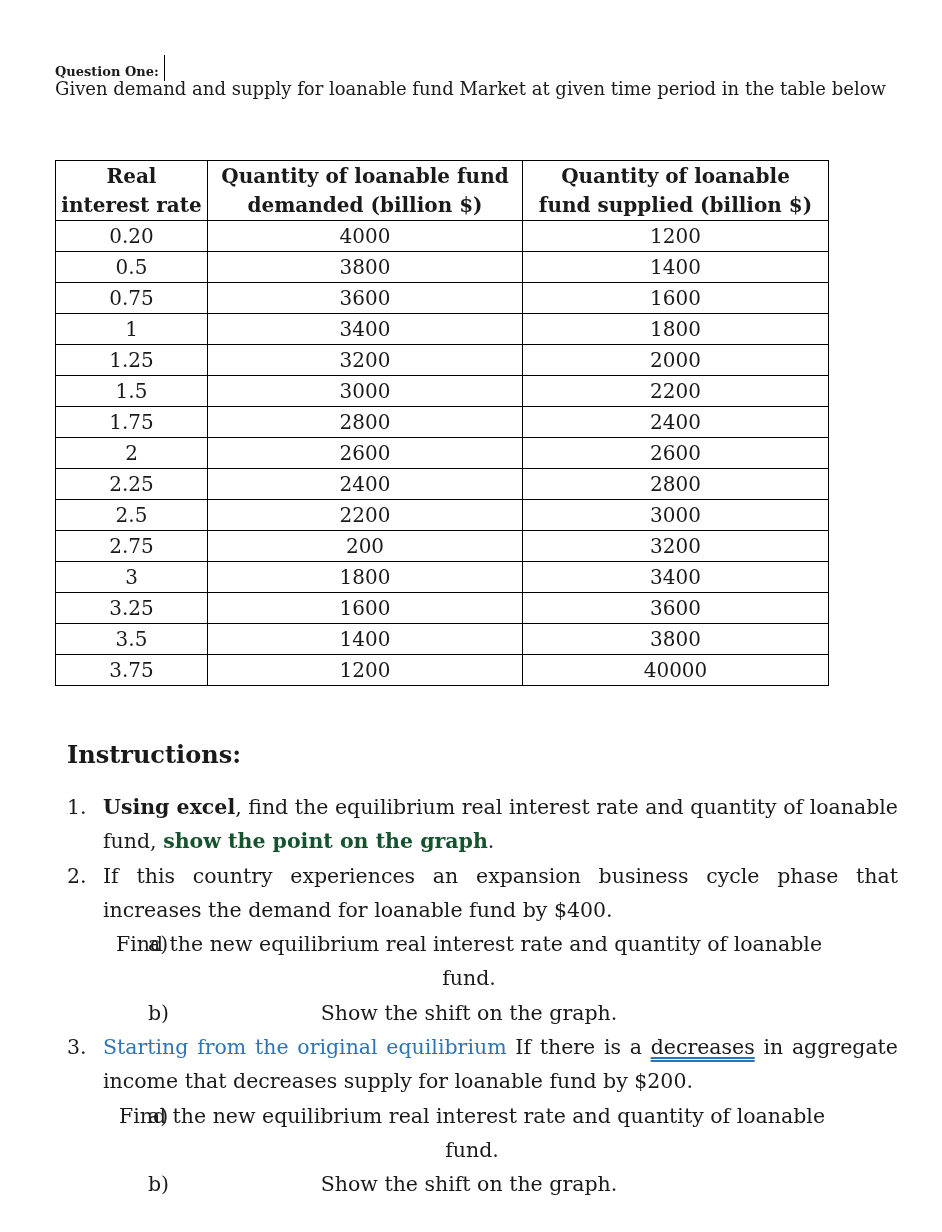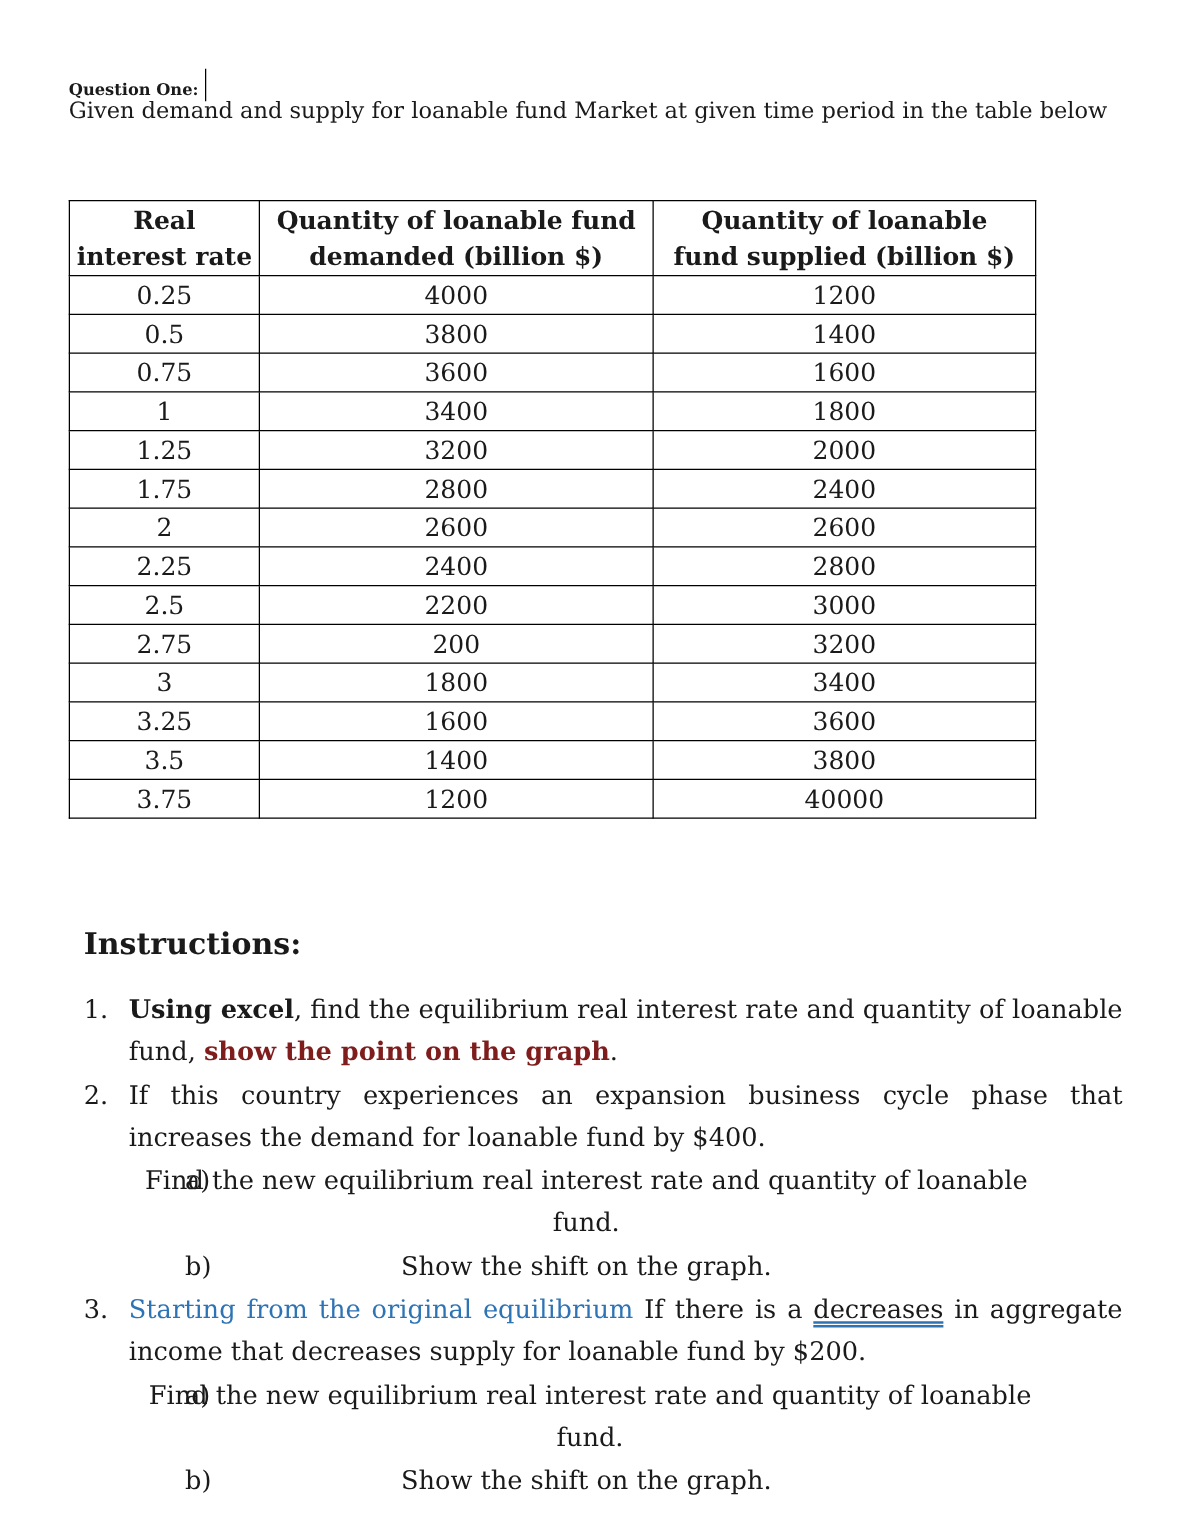--- a/index.html
+++ b/index.html
@@ -38,21 +38,21 @@
   .instr {
     position: absolute; left: 0; top: 790px; width: 942px;
     font-size: 20.5px; line-height: 34.3px;
   }
   .row { position: relative; }
   .num { position: absolute; left: 67px; }
   .txt { margin-left: 103px; width: 795px; text-align: justify; }
   .sub-letter { position: absolute; left: 148px; }
   .sub-txt { margin-left: 112px; width: 714px; text-align: center; }
   .blue { color: #2e74b5; }
-  .bold-blue { color: #7f1d1d; font-weight: bold; }
+  .bold-blue { color: #14532d; font-weight: bold; }
   .dbl-u { text-decoration: underline double #2e74b5; text-underline-offset: 3px; margin-top: 32px; }
 </style>
 </head>
 <body>
 
 <div class="page">
   <div class="title">
     <span>Question One:</span><span class="cursor"></span>
   </div>
 
@@ -61,21 +61,21 @@
   <table class="data">
     <thead>
       <tr>
         <th class="c1"><span>Real</span><br><span>interest rate</span></th>
         <th class="c2"><span>Quantity of loanable fund</span><br><span>demanded (billion $)</span></th>
         <th class="c3"><span>Quantity of loanable</span><br><span>fund supplied (billion $)</span></th>
       </tr>
     </thead>
     <tbody id="tbody">
         <tr>
-          <td class="c1">0.25</td>
+          <td class="c1">0.20</td>
           <td class="c2">4000</td>
           <td class="c3">1200</td>
         </tr>
         <tr>
           <td class="c1">0.5</td>
           <td class="c2">3800</td>
           <td class="c3">1400</td>
         </tr>
         <tr>
           <td class="c1">0.75</td>
@@ -84,20 +84,25 @@
         </tr>
         <tr>
           <td class="c1">1</td>
           <td class="c2">3400</td>
           <td class="c3">1800</td>
         </tr>
         <tr>
           <td class="c1">1.25</td>
           <td class="c2">3200</td>
           <td class="c3">2000</td>
+        </tr>
+        <tr>
+          <td class="c1">1.5</td>
+          <td class="c2">3000</td>
+          <td class="c3">2200</td>
         </tr>
         <tr>
           <td class="c1">1.75</td>
           <td class="c2">2800</td>
           <td class="c3">2400</td>
         </tr>
         <tr>
           <td class="c1">2</td>
           <td class="c2">2600</td>
           <td class="c3">2600</td>

